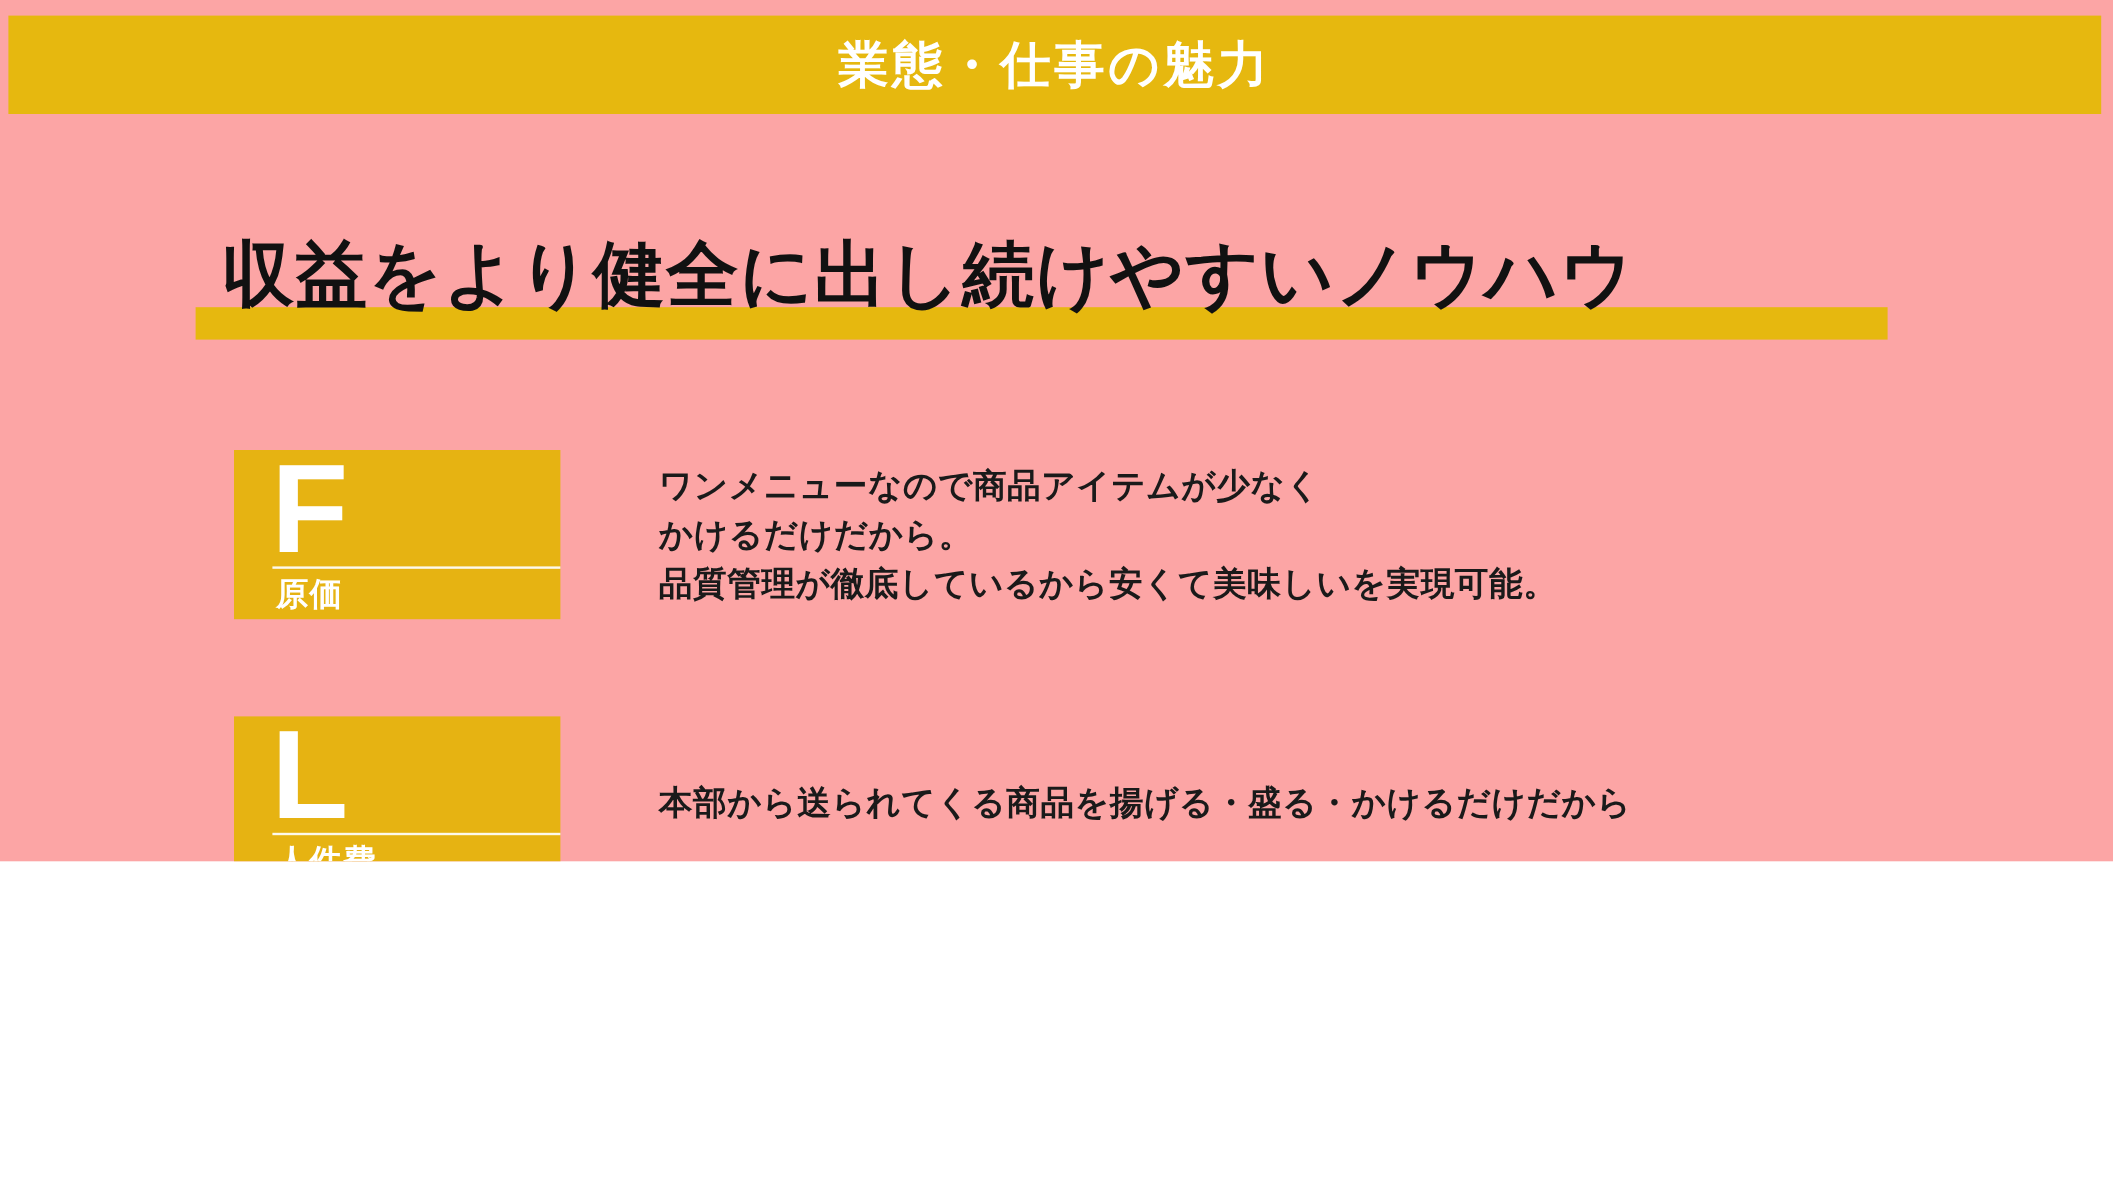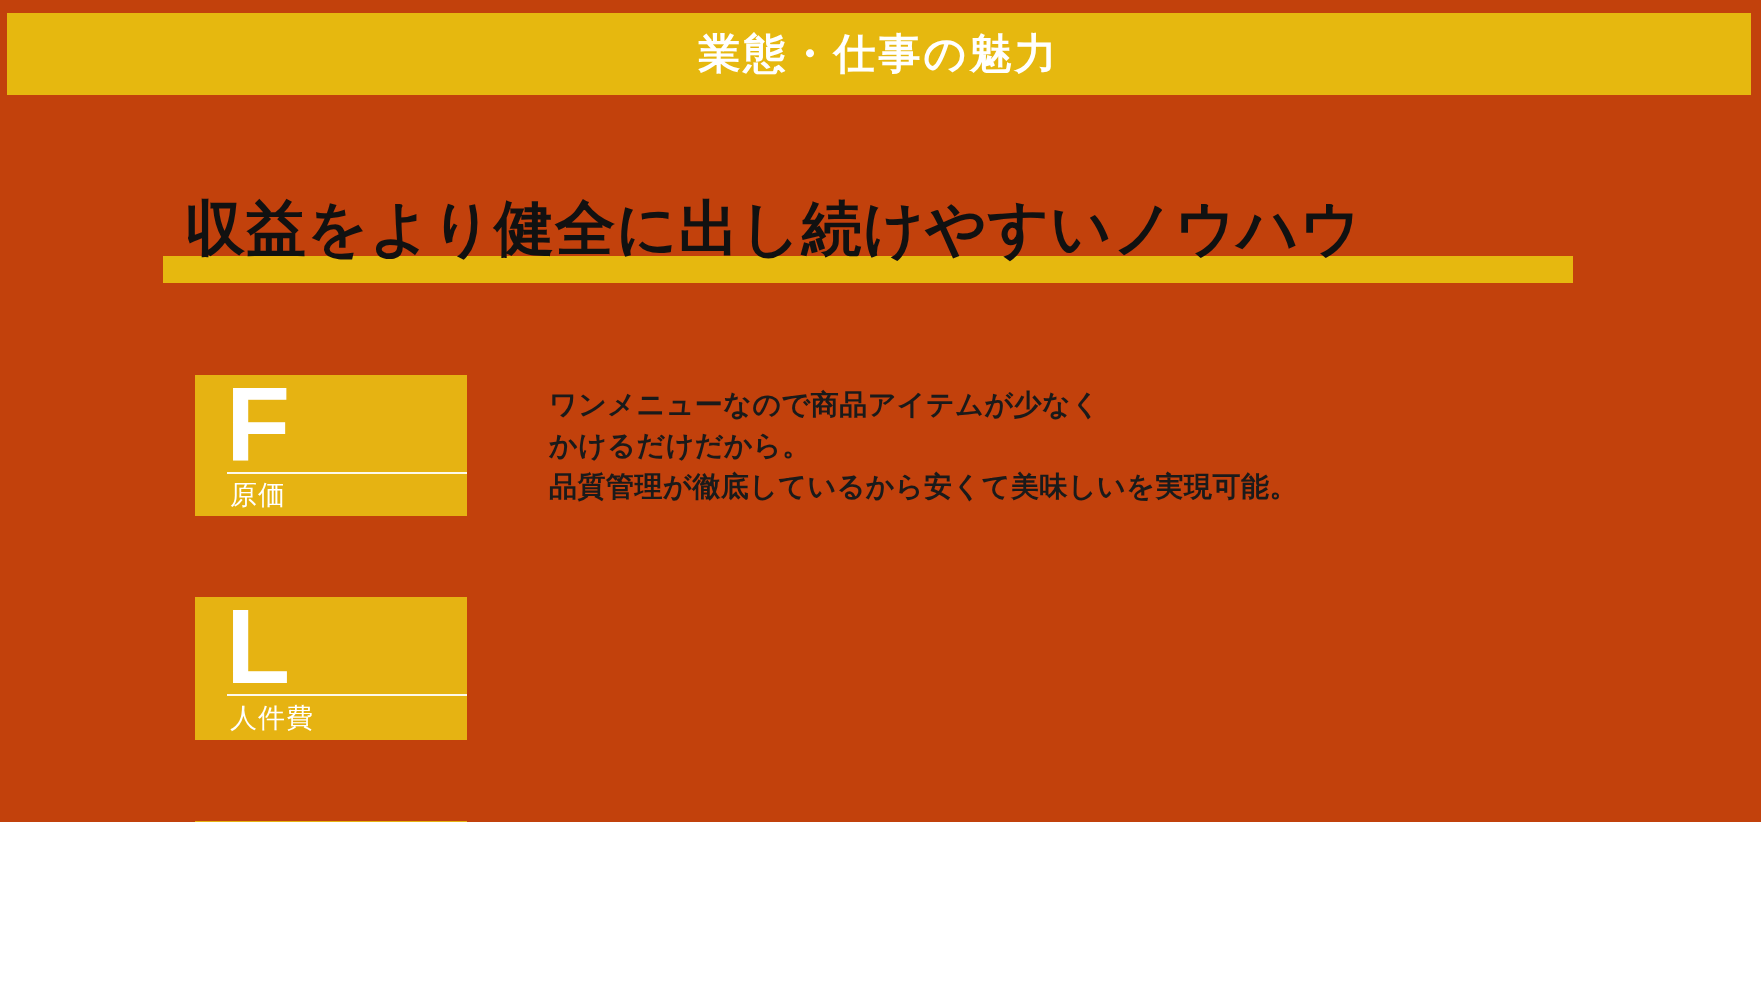--- a/index.html
+++ b/index.html
@@ -4,22 +4,22 @@
 <style>
   html, body {
     margin: 0;
     padding: 0;
     background: #ffffff;
     font-family: "Liberation Sans", "DejaVu Sans", sans-serif;
   }
   .canvas {
     position: relative;
     width: 1761px;
-    height: 822px;
-    background: #c2410c;
+    height: 718px;
+    background: #fca5a5;
     overflow: hidden;
   }
 
   
   .banner {
     position: absolute;
     left: 7px;
     top: 13px;
     width: 1744px;
     height: 82px;
@@ -94,21 +94,21 @@
   }
   .fl-label {
     position: absolute;
     left: 35px;
     right: 4px;
     top: 99px;
     bottom: 0;
     display: flex;
     align-items: center;
     color: #ffffff;
-    font-weight: 400;
+    font-weight: 700;
     font-size: 27px;
     letter-spacing: 1px;
     white-space: nowrap;
   }
   .row-p .fl-label { font-size: 24px; letter-spacing: 0; }
 
   .row-text {
     margin-left: 82px;
     color: #1A1A1A;
     font-size: 28px;
@@ -143,20 +143,21 @@
     </div>
   </section>
 
   <section class="flp-row row-l">
     <div class="fl-box">
       <span class="fl-letter">L</span>
       <div class="fl-sep"></div>
       <span class="fl-label">人件費</span>
     </div>
     <div class="row-text">
+      <div>本部から送られてくる商品を揚げる・盛る・かけるだけだから</div>
     </div>
   </section>
 
   <section class="flp-row row-p">
     <div class="fl-box">
       <span class="fl-letter">P</span>
       <div class="fl-sep"></div>
     </div>
   </section>
 

